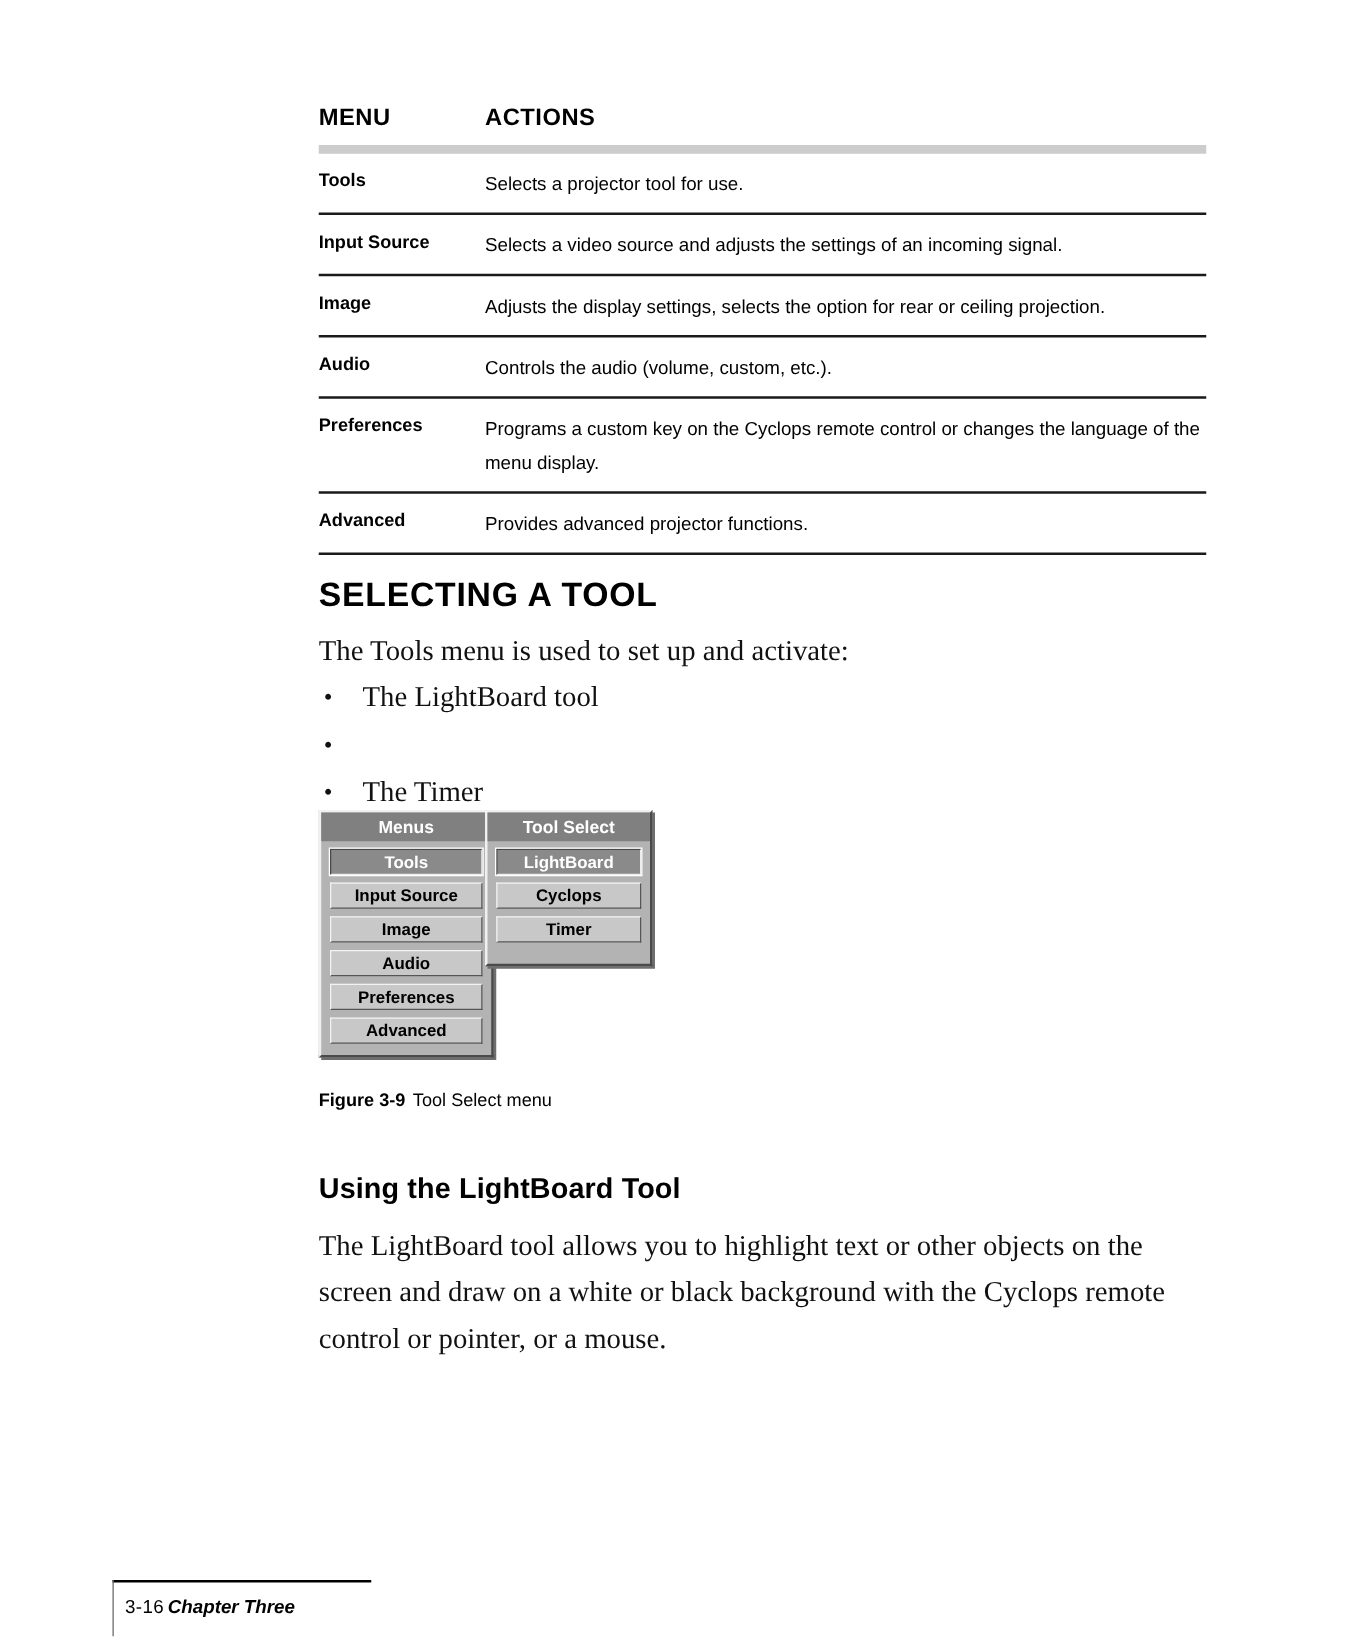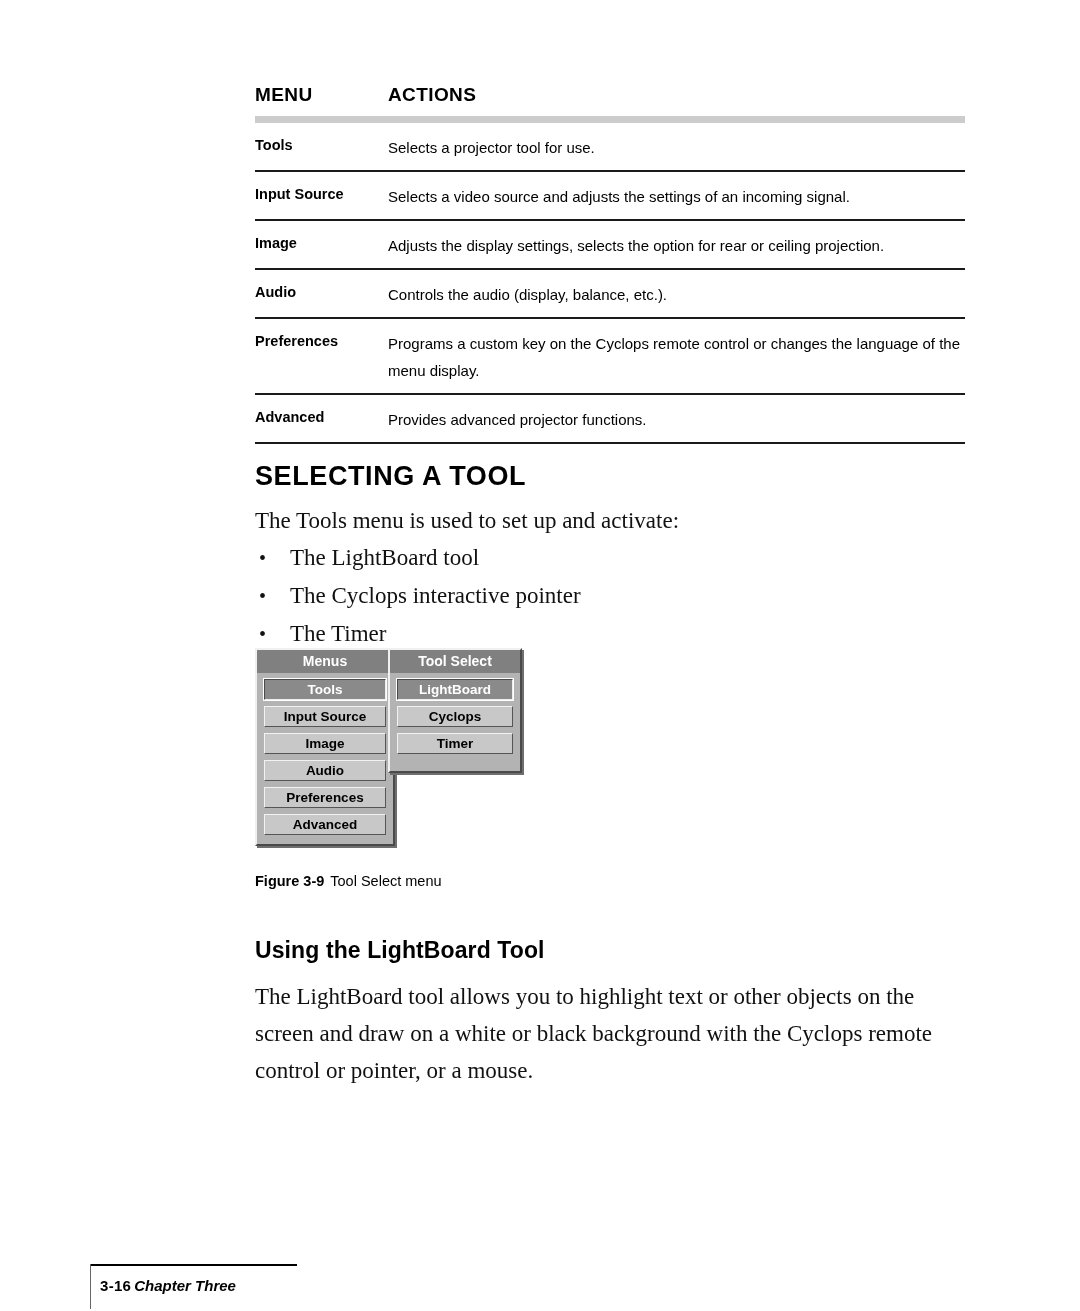--- a/index.html
+++ b/index.html
@@ -248,21 +248,21 @@
   }
   .footer-text {
     position: absolute;
     left: 10px;
     top: 13px;
     white-space: nowrap;
     font-family: "Liberation Sans", sans-serif;
     font-size: 15px;
   }
   .footer-text .pg {
-    font-weight: bold;
+    font-weight: normal;
     letter-spacing: 0.3px;
   }
   .footer-text .ch {
     font-style: italic;
     font-weight: bold;
     margin-left: 3px;
   }
 </style>
 </head>
 <body>
@@ -288,21 +288,21 @@
       <div class="mt-cell-action">Selects a video source and adjusts the settings of an incoming signal.</div>
     </div>
 
     <div class="mt-row">
       <div class="mt-cell-menu">Image</div>
       <div class="mt-cell-action">Adjusts the display settings, selects the option for rear or ceiling projection.</div>
     </div>
 
     <div class="mt-row">
       <div class="mt-cell-menu">Audio</div>
-      <div class="mt-cell-action">Controls the audio (display, balance, etc.).</div>
+      <div class="mt-cell-action">Controls the audio (volume, custom, etc.).</div>
     </div>
 
     <div class="mt-row">
       <div class="mt-cell-menu">Preferences</div>
       <div class="mt-cell-action">Programs a custom key on the Cyclops remote control or changes the language of the menu display.</div>
     </div>
 
     <div class="mt-row">
       <div class="mt-cell-menu">Advanced</div>
       <div class="mt-cell-action">Provides advanced projector functions.</div>
@@ -314,21 +314,20 @@
 
   <div class="body-serif intro-line">The Tools menu is used to set up and activate:</div>
 
   <ul class="bullet-list body-serif">
     <li>
       <span class="bdot">•</span>
       <span>The LightBoard tool</span>
     </li>
     <li>
       <span class="bdot">•</span>
-      <span>The Cyclops interactive pointer</span>
     </li>
     <li>
       <span class="bdot">•</span>
       <span>The Timer</span>
     </li>
   </ul>
 
   <div class="figure-area">
 
     <div class="win" id="menus-window">

